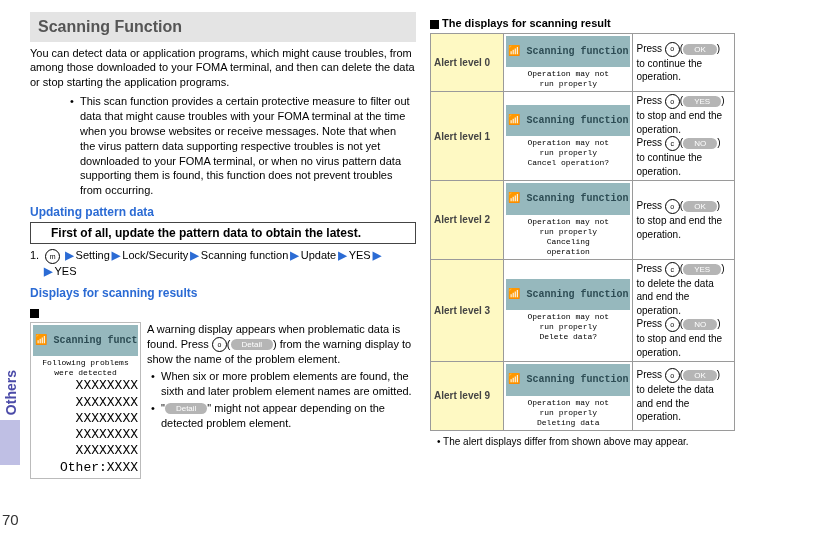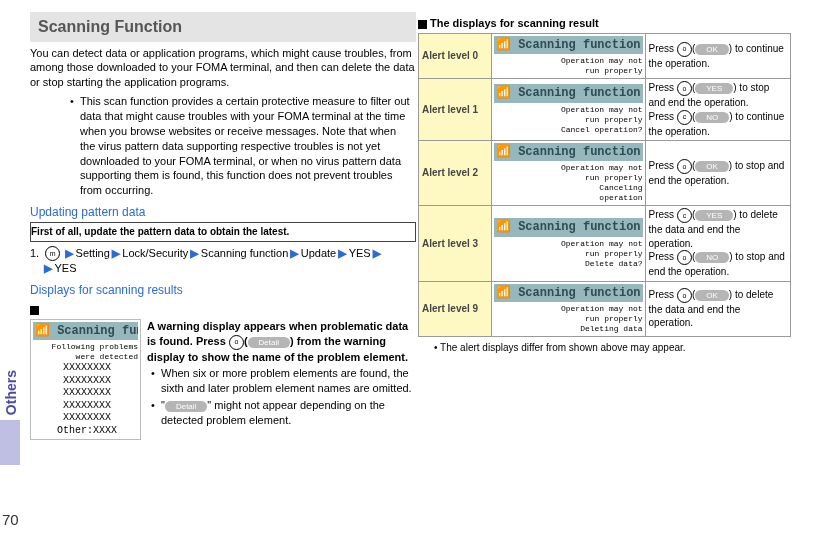--- a/index.html
+++ b/index.html
@@ -1,51 +1,51 @@
 <!DOCTYPE html>
 <html><head>
 <meta charset="utf-8">
 <style>
 body{font-family:Arial,Helvetica,sans-serif;font-size:11px;color:#000;margin:0;padding:12px 12px 12px 30px;width:773px;line-height:1.35}
-.two-col{display:flex;gap:2px}
+.two-col{display:flex;gap:14px}
 .col-l{width:386px}
-.col-r{width:373px}
+.col-r{width:305px}
 h2{background:#e4e4e4;color:#555;font-size:16px;margin:0 0 4px 0;padding:4px 8px;font-weight:bold}
 .lead{font-weight:normal;font-size:11px;margin:2px 0 4px 0}
 .note{margin:2px 4px 6px 10px}
 .note li{list-style:none;position:relative;margin:0 0 0 0}
 .note li:before{content:"•";position:absolute;left:-10px}
-.sub-h{color:#2b6bd4;font-weight:normal;font-size:12px;margin:6px 0 2px 0}
-.boxed{border:1px solid #444;padding:2px 0;font-weight:bold;font-size:10px;margin-bottom:4px}
+.sub-h{color:#2b6bd4;font-weight:bold;font-size:12px;margin:6px 0 2px 0}
+.boxed{border:1px solid #444;padding:2px 20px;font-weight:bold;font-size:12px;margin-bottom:4px}
 .step-row{margin:2px 0 4px 0}
 .step-row .num{display:inline-block;width:12px}
 .arrow{color:#2b6bd4;font-weight:bold;margin:0 2px}
 .circ{display:inline-flex;width:13px;height:13px;border:1px solid #000;border-radius:50%;font-size:7px;align-items:center;justify-content:center;vertical-align:middle;background:#fff}
 .pill{display:inline-block;background:#b5b5b5;color:#fff;font-size:8px;padding:0 11px;border-radius:6px;vertical-align:middle;line-height:11px}
 .sec-hdr{font-weight:bold;font-size:11px;margin:4px 0 2px 0}
 .sec-hdr .sq{display:inline-block;width:9px;height:9px;background:#000;margin-right:3px;vertical-align:middle}
 .phone-row{display:flex;gap:6px;margin-top:2px}
 .phone-box{width:105px;background:#fff;border:1px solid #bbb;padding:2px;font-family:'Courier New',monospace;font-size:8px;flex-shrink:0}
-.phone-title{background:#96b8bd;color:#2d4c54;font-weight:bold;font-size:12px;padding:1px 2px;margin-bottom:2px;white-space:nowrap;overflow:hidden}
-.phone-body{text-align:right;white-space:pre-line;font-size:8px;line-height:1.25}
-.phone-list{font-size:10px;line-height:1.25;padding-left:3px;text-align:center}
+.phone-title{background:#96b8bd;color:#2d4c54;font-weight:bold;font-size:10px;padding:9px 2px;margin-bottom:2px;white-space:nowrap;overflow:hidden}
+.phone-body{text-align:center;white-space:pre-line;font-size:8px;line-height:1.25}
+.phone-list{font-size:13px;line-height:1.25;padding-left:3px;text-align:right}
 .aux-text{flex:1}
-.aux-text .strong{font-weight:bold}
+.aux-text .strong{font-weight:normal}
 .aux-text ul{margin:2px 0 0 14px;padding:0}
 .aux-text ul li{list-style:none;position:relative;font-weight:normal;margin-bottom:2px}
 .aux-text ul li:before{content:"•";position:absolute;left:-10px}
 table.alert{border-collapse:collapse;width:100%;margin-top:2px}
 table.alert td{border:1px solid #9a9a9a;padding:2px 3px;vertical-align:middle}
 table.alert td.lab{background:#fef9c3;font-weight:bold;font-size:10px;width:66px;color:#444}
 table.alert td.screen{width:105px;padding:2px}
 table.alert td.act{font-size:10px;line-height:1.35}
 .side-tab{position:absolute;left:2px;top:370px;writing-mode:vertical-rl;transform:rotate(180deg);font-weight:bold;color:#4b4ba8;font-size:14px}
 .side-block{position:absolute;left:-2px;top:420px;width:22px;height:45px;background:#bfbfe4}
 .page-num{position:absolute;left:2px;top:510px;font-size:15px;font-weight:normal;color:#333}
-.foot-note{margin:4px 0 0 16px;font-size:10px}
+.foot-note{margin:4px 0 0 7px;font-size:10px}
 .foot-note:before{content:"• ";}
 </style>
 </head>
 <body>
 
 <div class="side-block"></div>
 <div class="side-tab">Others</div>
 <div class="page-num">70</div>
 
 <div class="two-col">

